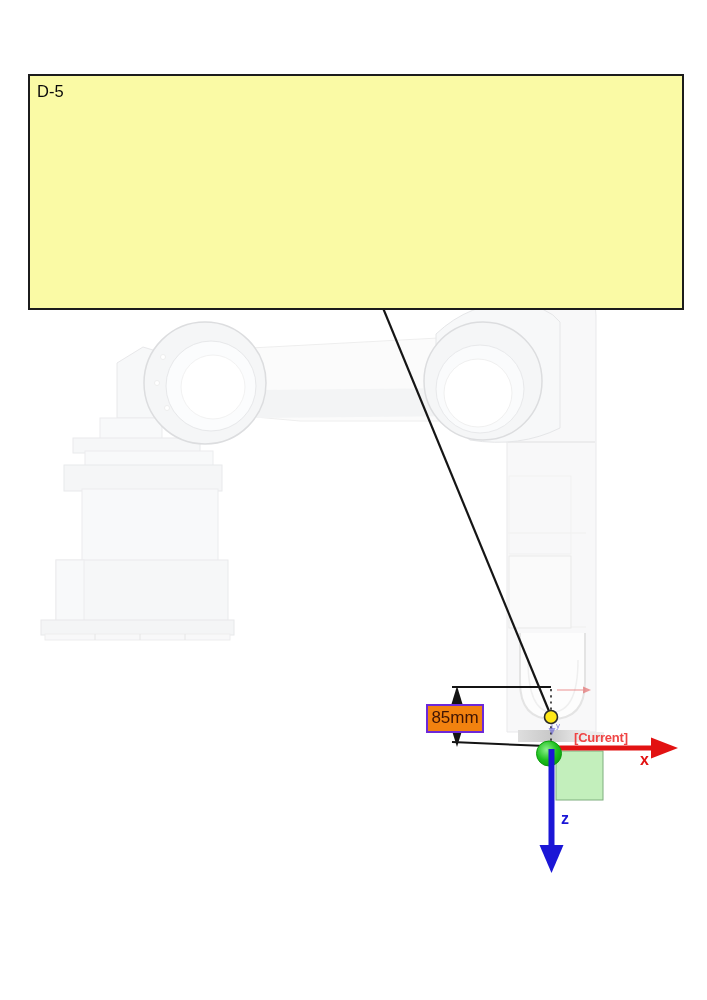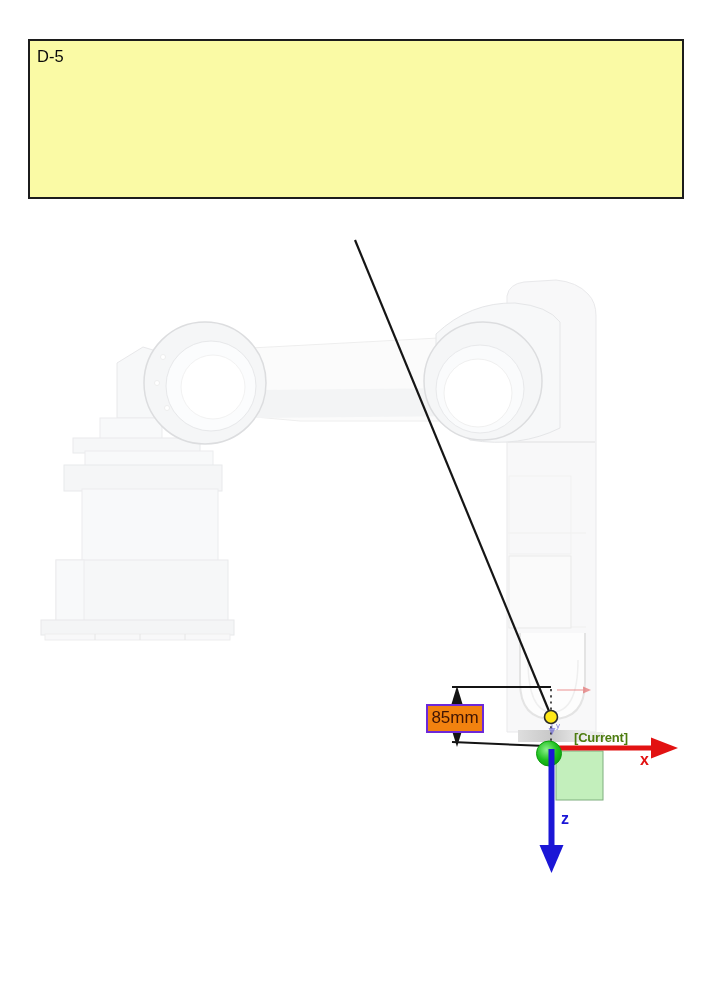--- a/index.html
+++ b/index.html
@@ -4,21 +4,21 @@
 <style>
   html,body{margin:0;padding:0;background:#ffffff;}
   .canvas{
     position:relative;width:707px;height:1000px;background:#ffffff;
     font-family:"Liberation Sans",sans-serif;overflow:hidden;
   }
   svg{position:absolute;left:0;top:0;}
   .abs{position:absolute;}
   
   .note{
-    left:28px;top:39px;width:656px;height:160px;
+    left:28px;top:74px;width:656px;height:236px;
     border:2px solid #1c1c1c;box-sizing:border-box;
   }
   .note .txt{
     position:absolute;left:7px;font-size:16.5px;line-height:19px;
     color:#0a0a0a;white-space:pre;letter-spacing:0;
   }
   .note .t-title{top:6px;}
   .note .t-b1{top:44px;}
   .note .t-b2a{top:81px;}
   .note .t-b2b{top:101px;}
@@ -142,18 +142,18 @@
       <polygon points="539.5,845 563.5,845 551.5,873" fill="#1b16d6"></polygon>
     </g>
   </svg>
 
   <div class="abs note" style="background-color: rgb(250, 250, 165);">
     <div class="txt t-title">D-5</div>
   </div>
 
   <div class="abs dimlabel" style="background-color: rgb(242, 130, 15);">85mm</div>
 
-  <div class="abs lbl-current" style="color: #4d7c0f;">[Current]</div>
+  <div class="abs lbl-current" style="color: #ef4444;">[Current]</div>
   <div class="abs lbl-x" style="color: rgb(226, 18, 18);">x</div>
   <div class="abs lbl-z" style="color: rgb(27, 22, 214);">z</div>
   <div class="abs lbl-yhint">y</div>
 
 </div>
 
 </body></html>

